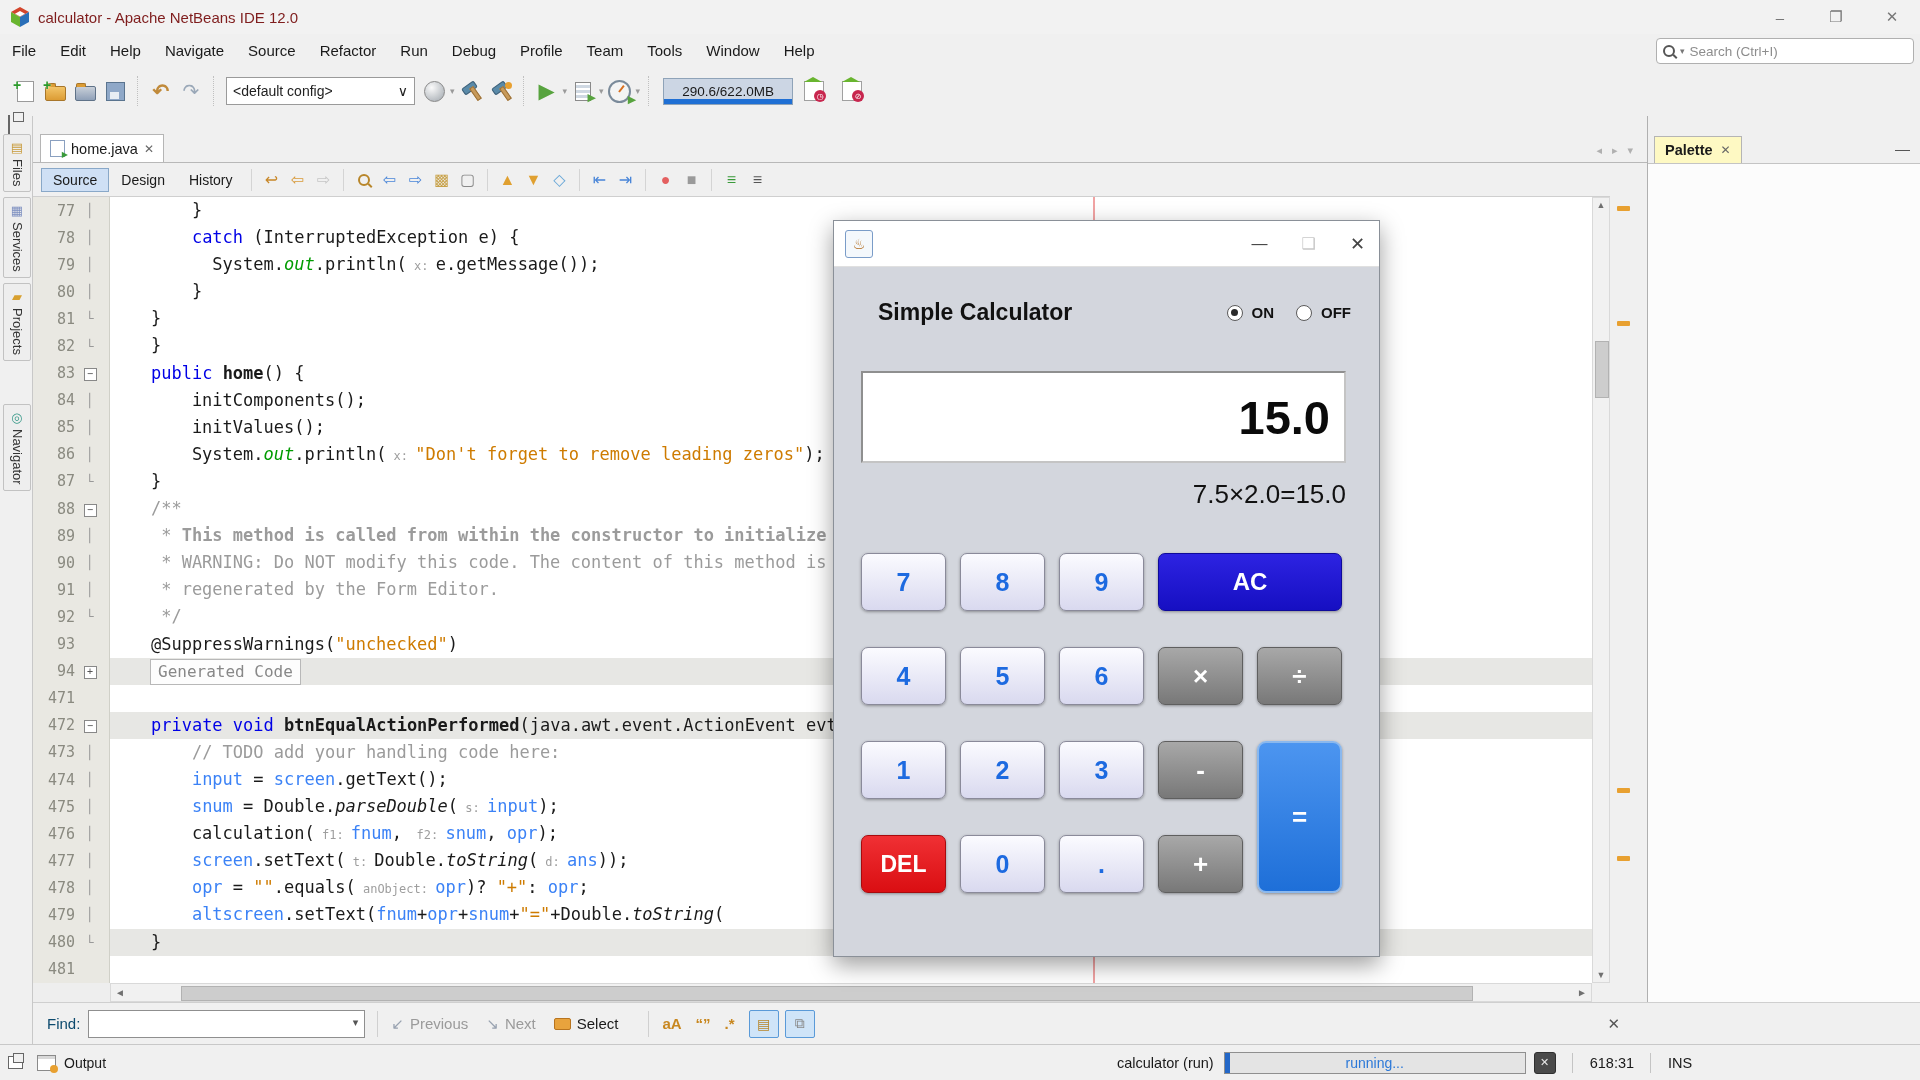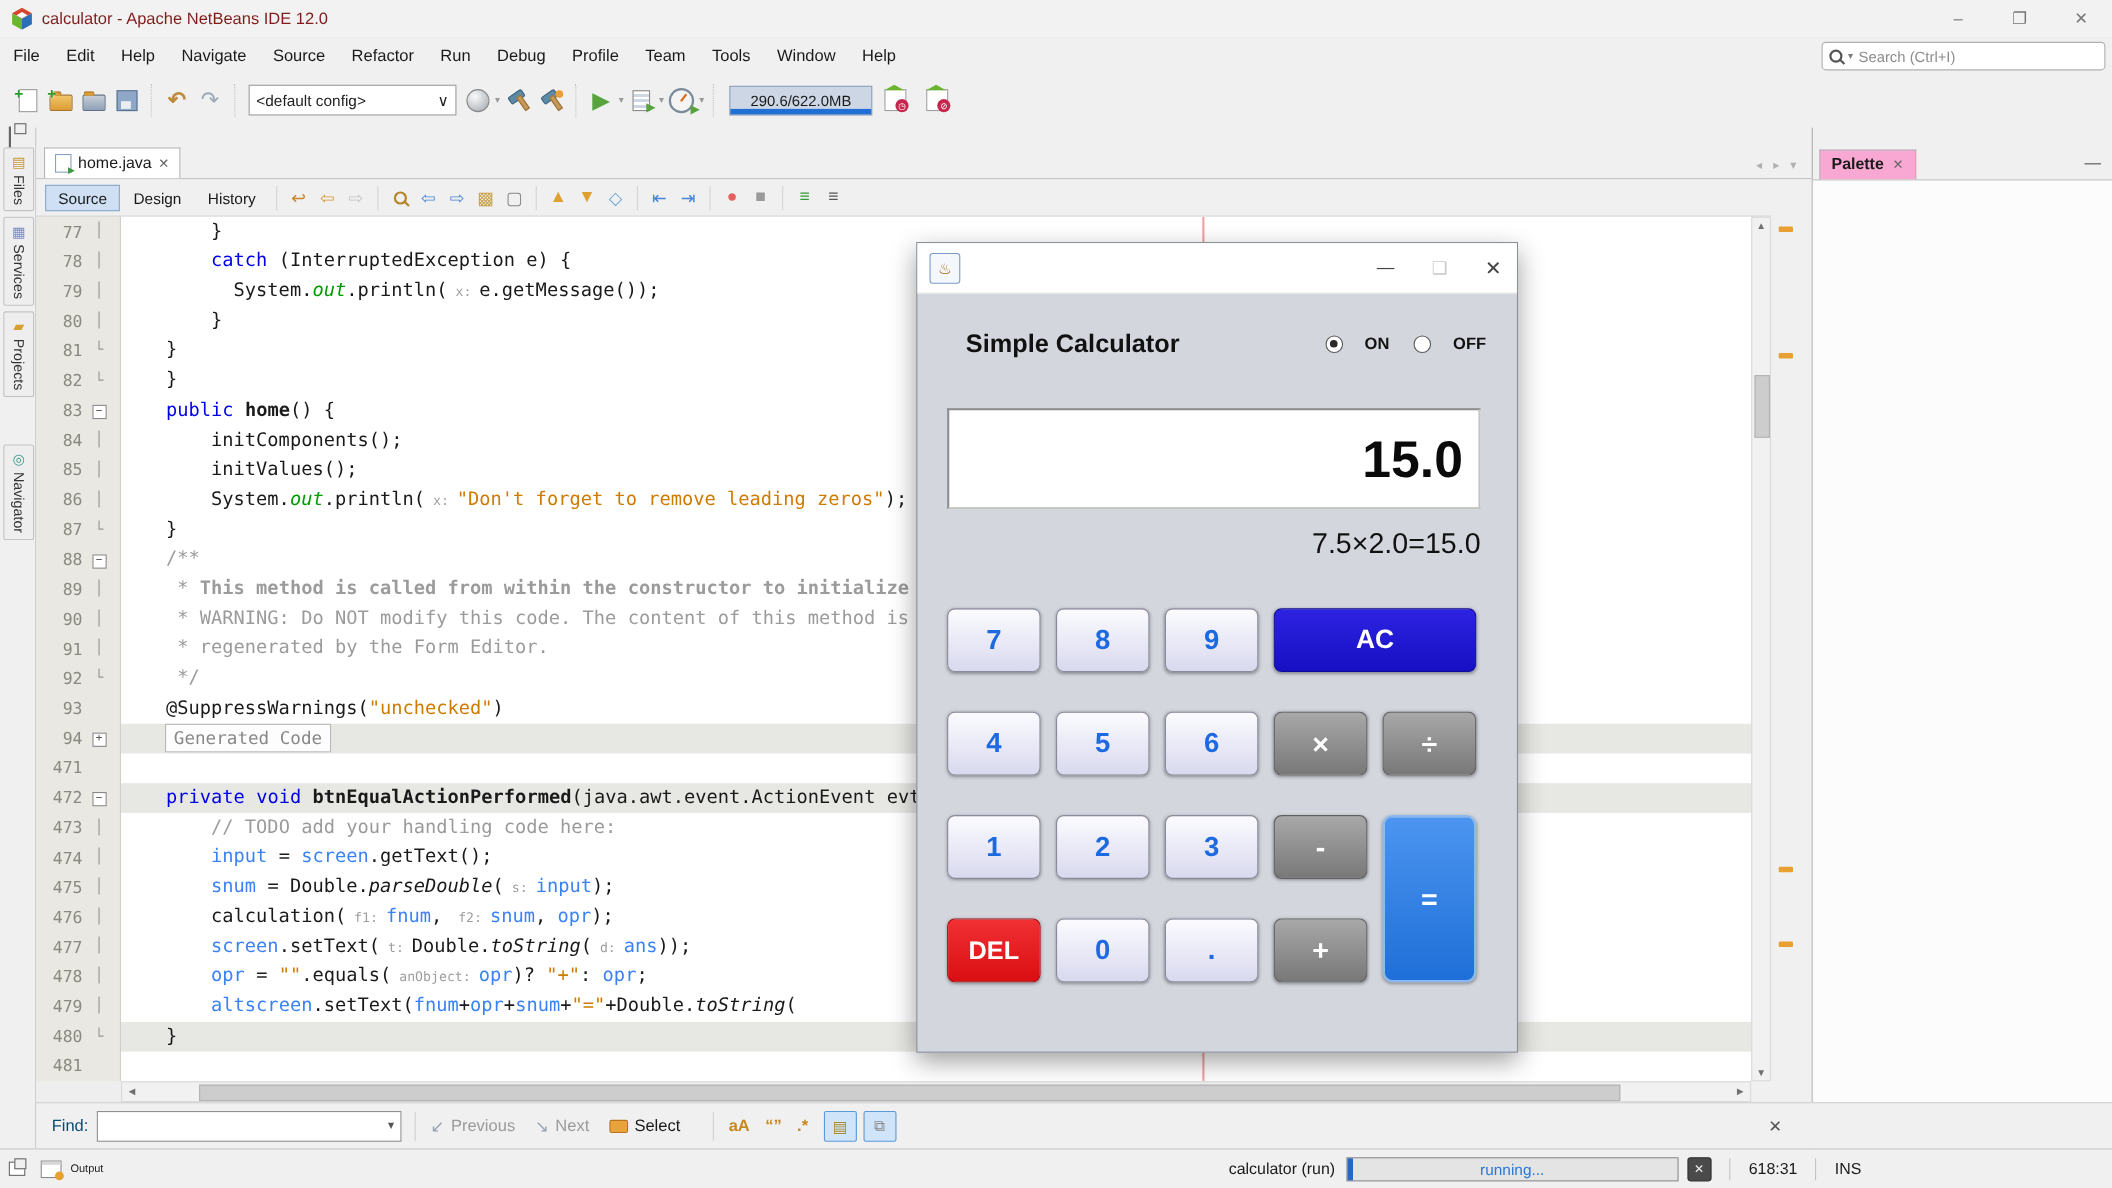--- a/index.html
+++ b/index.html
@@ -94,21 +94,21 @@
   .sarrow{position:absolute;left:0;width:16px;text-align:center;color:#707070;font-size:9px;}
   .stripe{position:absolute;left:1610px;top:163px;width:37px;height:839px;background:#f0f0f0;}
   .smark{position:absolute;left:7px;width:13px;height:5px;background:#e8a030;border-radius:1px;}
   .hscroll{position:absolute;left:110px;top:983px;width:1482px;height:19px;background:#f1f1f1;border:1px solid #d9d9d9;box-sizing:border-box;}
   .hthumb{position:absolute;left:70px;top:2px;width:1290px;height:13px;background:#cdcdcd;border:1px solid #b2b2b2;}
   .harrow{position:absolute;top:3px;color:#707070;font-size:10px;}
   .corner{position:absolute;left:33px;top:983px;width:77px;height:19px;background:#eeeeee;}
   
   .palette{position:absolute;left:1647px;top:116px;width:273px;height:931px;background:#f0f0f0;border-left:1px solid #b0b0b0;box-sizing:border-box;}
   .ptabrow{position:relative;height:47px;border-bottom:1px solid #c4c4c4;}
-  .ptab{position:absolute;left:6px;bottom:0;height:26px;background:#f9a8d4;border:1px solid #b5b5b5;border-bottom:none;display:flex;align-items:center;gap:8px;padding:0 10px;}
+  .ptab{position:absolute;left:6px;bottom:0;height:26px;background:#fef9c3;border:1px solid #b5b5b5;border-bottom:none;display:flex;align-items:center;gap:8px;padding:0 10px;}
   .ptab-label{font-size:14.5px;font-weight:bold;color:#1a1a1a;}
   .pmin{position:absolute;right:10px;bottom:6px;color:#555;font-size:15px;}
   .pbody{height:884px;background:#fcfcfc;}
   
   .findbar{position:absolute;left:33px;top:1002px;width:1887px;height:42px;background:#f0f0f0;border-top:1px solid #cfcfcf;box-sizing:border-box;display:flex;align-items:center;padding-left:14px;}
   .find-label{font-size:15px;color:#0c4a6e;margin-right:8px;}
   .findcombo{width:275px;height:26px;background:#fff;border:1px solid #8f8f8f;position:relative;}
   .findcombo::after{content:"▾";position:absolute;right:6px;top:5px;color:#555;font-size:11px;}
   .fsep{width:1px;height:26px;border-left:1px solid #d0d0d0;margin:0 12px;}
   .fbtn{display:flex;align-items:center;gap:6px;margin-right:18px;font-size:15px;}
@@ -118,39 +118,39 @@
   .selrect{width:15px;height:10px;background:#e8a33d;border:1px solid #b8741f;border-radius:2px;}
   .ftog{font-weight:bold;color:#c8871f;font-size:15px;margin-right:14px;}
   .ftog.red{color:#c8871f;}
   .ftile{width:28px;height:26px;background:#cfe4f8;border:1px solid #5a9ad8;border-radius:2px;display:flex;align-items:center;justify-content:center;margin-right:6px;color:#b8862a;font-size:14px;}
   .find-x{position:absolute;right:300px;color:#555;font-size:15px;}
   
   .statusbar{position:absolute;left:0;top:1044px;width:1920px;height:36px;background:#f0f0f0;border-top:1px solid #c8c8c8;box-sizing:border-box;display:flex;align-items:center;}
   .outico{width:17px;height:14px;border:1px solid #8a8a8a;background:#fff;position:relative;margin:0 8px 0 6px;}
   .outico::before{content:"";position:absolute;left:0;top:0;width:100%;height:3px;background:#d8d8d8;}
   .outico::after{content:"";position:absolute;right:-3px;bottom:-3px;width:8px;height:8px;border-radius:50%;background:#e8a030;}
-  .out-label{font-size:10px;color:#1a1a1a;}
+  .out-label{font-size:14px;color:#1a1a1a;}
   .sb-right{position:absolute;left:1117px;display:flex;align-items:center;}
   .proc-label{font-size:14.5px;color:#1a1a1a;margin-right:10px;}
   .progress{width:300px;height:20px;background:#e4e4e4;border:1px solid #8f8f8f;position:relative;display:flex;align-items:center;justify-content:center;}
   .progress::before{content:"";position:absolute;left:0;top:0;width:5px;height:100%;background:#2468c8;}
   .prog-text{font-size:14px;color:#2b78d8;}
   .stopbtn{width:20px;height:20px;background:#4a4a4a;border:1px solid #2f2f2f;border-radius:3px;color:#e8e8e8;font-size:11px;display:flex;align-items:center;justify-content:center;margin-left:8px;}
   .ssep{width:1px;height:20px;border-left:1px solid #c4c4c4;margin:0 16px;}
   .caret-pos,.ins-mode{font-size:14.5px;color:#1a1a1a;}
   
   .calcwin{position:absolute;left:833px;top:220px;width:545px;height:735px;background:#d3d6dd;border:1px solid #8a9098;box-shadow:0 8px 22px rgba(0,0,0,.38);}
   .cw-title{position:relative;height:45px;background:#fff;border-bottom:1px solid #e0e0e0;display:flex;align-items:center;}
   .javaico{width:26px;height:26px;margin-left:11px;background:#f4f8fc;border:1px solid #7a9cc8;border-radius:3px;display:flex;align-items:center;justify-content:center;color:#b06818;font-size:14px;}
   .cw-controls{position:absolute;right:14px;top:0;height:45px;display:flex;align-items:center;gap:34px;color:#444;}
   .cwc{font-size:16px;}
   .cw-header{position:absolute;left:24px;top:78px;right:24px;display:flex;align-items:center;justify-content:space-between;margin-left:20px;}
   .cw-app-title{font-size:23px;font-weight:bold;color:#111;}
   .radios{display:flex;align-items:center;gap:22px;margin-right:4px;}
-  .radio-item{display:flex;align-items:center;gap:20px;}
+  .radio-item{display:flex;align-items:center;gap:9px;}
   .rcirc{width:14px;height:14px;border:1.5px solid #5a5a5a;border-radius:50%;background:#fff;position:relative;}
   .rcirc.checked::after{content:"";position:absolute;left:3px;top:3px;width:7px;height:7px;border-radius:50%;background:#2a2a2a;}
   .rlabel{font-size:15px;font-weight:bold;color:#111;}
   .cw-display{position:absolute;left:27px;top:150px;width:485px;height:92px;background:#fff;border:2px solid;border-color:#8f8f8f #c4c4c4 #c4c4c4 #8f8f8f;box-sizing:border-box;display:flex;align-items:center;justify-content:flex-end;padding-right:14px;}
   .disp-text{font-size:47px;font-weight:bold;color:#0a0a0a;}
   .cw-history{position:absolute;left:27px;top:258px;width:485px;text-align:right;font-size:26px;color:#111;}
   .keygrid{position:absolute;left:27px;top:332px;display:grid;grid-template-columns:repeat(5,85px);grid-auto-rows:58px;column-gap:14px;row-gap:36px;}
   .cbtn{border-radius:7px;font-family:"Liberation Sans",sans-serif;font-weight:bold;box-shadow:0 1px 3px rgba(0,0,0,.35);cursor:default;}
   .cbtn.num{background:linear-gradient(#fbfbff,#d9d9ef);border:1px solid #8a8a9a;color:#1d6ae0;font-size:25px;}
   .cbtn.ac{background:linear-gradient(#2d23e2,#160fc2);border:1px solid #0e0a9a;color:#fff;font-size:24px;}

